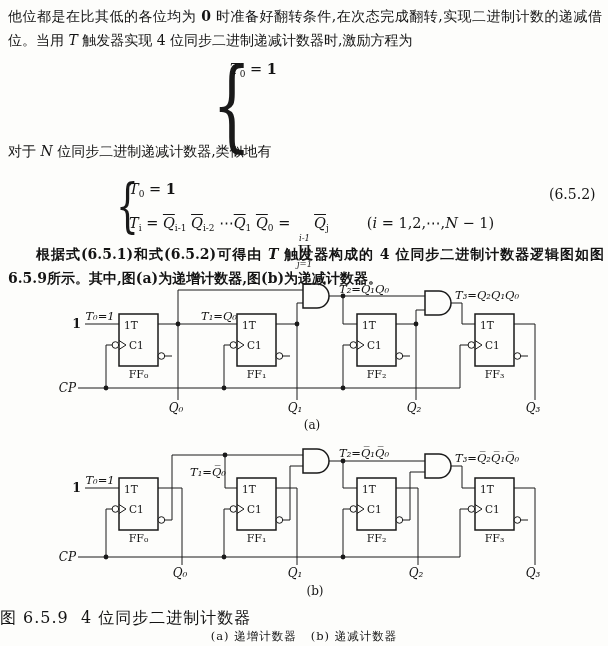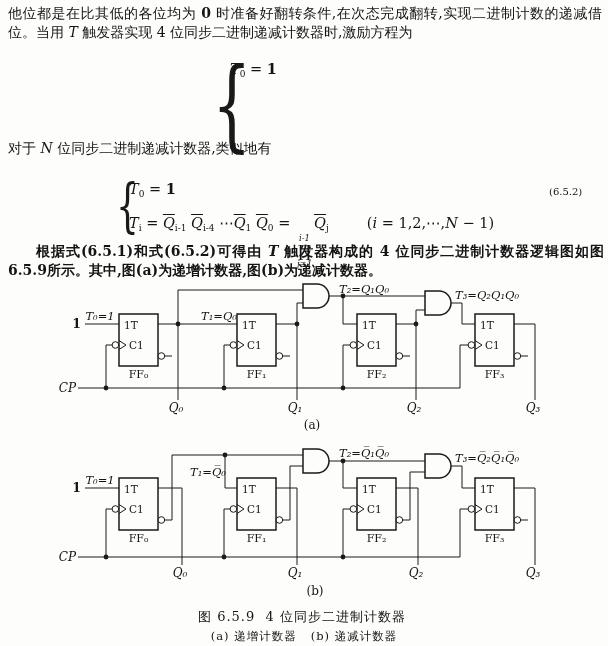--- a/index.html
+++ b/index.html
@@ -2,38 +2,38 @@
 <html><head>
 <meta charset="utf-8">
 <style>
   html,body{margin:0;padding:0;}
   body{
     width:608px;height:646px;position:relative;overflow:hidden;
     background:#fdfdfb;color:#141414;
     font-family:"DejaVu Serif","Liberation Serif",serif;
   }
   .abs{position:absolute;}
-  .para{font-size:14px;line-height:19px;margin:0;text-align:justify;}
+  .para{font-size:14px;line-height:24px;margin:0;text-align:justify;}
   .indent{text-indent:2em;}
   i{font-style:italic;}
   sub{font-size:0.62em;vertical-align:-0.28em;letter-spacing:0;}
   .ov{text-decoration:overline;}
   .eqline{font-size:14.5px;line-height:23.2px;white-space:nowrap;}
   .brace{
     display:block;font-weight:400;color:#1a1a1a;
     transform:scaleX(0.62);transform-origin:left center;
   }
   .b1{font-size:100px;line-height:96px;}
   .b2{font-size:58px;line-height:54px;}
-  .eqno{font-size:10px;}
+  .eqno{font-size:14px;}
   .prod{display:inline-flex;flex-direction:column;align-items:center;vertical-align:-0.9em;line-height:1;margin:0 2px;}
   .plim{font-size:8.5px;font-style:italic;line-height:1.1;}
   .psym{font-size:17px;line-height:1;font-style:normal;}
   .cond{margin-left:38px;margin-top:28px;}
-  .caption{font-size:13px;letter-spacing:1px;text-align:center;width:604px;}
+  .caption{font-size:16px;letter-spacing:1px;text-align:left;width:604px;}
   .subcaption{font-size:11.5px;letter-spacing:1px;text-align:center;width:608px;}
   
   svg{display:block;}
   .wire{stroke:#1a1a1a;stroke-width:1;fill:none;}
   .sym{stroke:#1a1a1a;stroke-width:1.5;fill:none;}
   .dot{fill:#1a1a1a;stroke:none;}
   .bub{fill:#fdfdfb;stroke:#1a1a1a;stroke-width:1;}
   text{fill:#141414;}
   .lbl{font-size:11.5px;font-style:italic;font-family:"DejaVu Serif","Liberation Serif",serif;}
   .port{font-size:10.5px;font-style:normal;font-family:"DejaVu Serif","Liberation Serif",serif;}
@@ -56,21 +56,21 @@
     </div>
   </div>
 
   <p class="para abs" style="left:8px;top:139px;width:594px;">对于 <i>N</i> 位同步二进制递减计数器,类似地有</p>
 
   <div>
     <span class="brace b2 abs" style="left:116px;top:179px;">{</span>
     <div class="abs" style="left:129px;top:177px;">
       <div class="eqline"><i>T</i><sub>0</sub> = <b>1</b></div>
       <div class="eqline" style="margin-top:6px;">
-        <span><i>T</i><sub>i</sub> = <span class="ov"><i>Q</i></span><sub>i-1</sub> <span class="ov"><i>Q</i></span><sub>i-4</sub> ⋯<span class="ov"><i>Q</i></span><sub>1</sub> <span class="ov"><i>Q</i></span><sub>0</sub> = <span class="prod">
+        <span><i>T</i><sub>i</sub> = <span class="ov"><i>Q</i></span><sub>i-1</sub> <span class="ov"><i>Q</i></span><sub>i-2</sub> ⋯<span class="ov"><i>Q</i></span><sub>1</sub> <span class="ov"><i>Q</i></span><sub>0</sub> = <span class="prod">
               <span class="plim">i-1</span>
               <span class="psym">∏</span>
               <span class="plim">j=1</span>
             </span><span class="ov"><i>Q</i></span><sub>j</sub></span><span class="cond">(<i>i</i> = 1,2,⋯,<i>N</i> − 1)</span>
       </div>
     </div>
     <span class="eqno abs" style="left:549px;top:186px;">(6.5.2)</span>
   </div>
 
   <p class="para abs indent" style="left:8px;top:242px;width:596px;font-weight:bold;">根据式(6.5.1)和式(6.5.2)可得由 <i>T</i> 触发器构成的 4 位同步二进制计数器逻辑图如图6.5.9所示。其中,图(a)为递增计数器,图(b)为递减计数器。</p>

